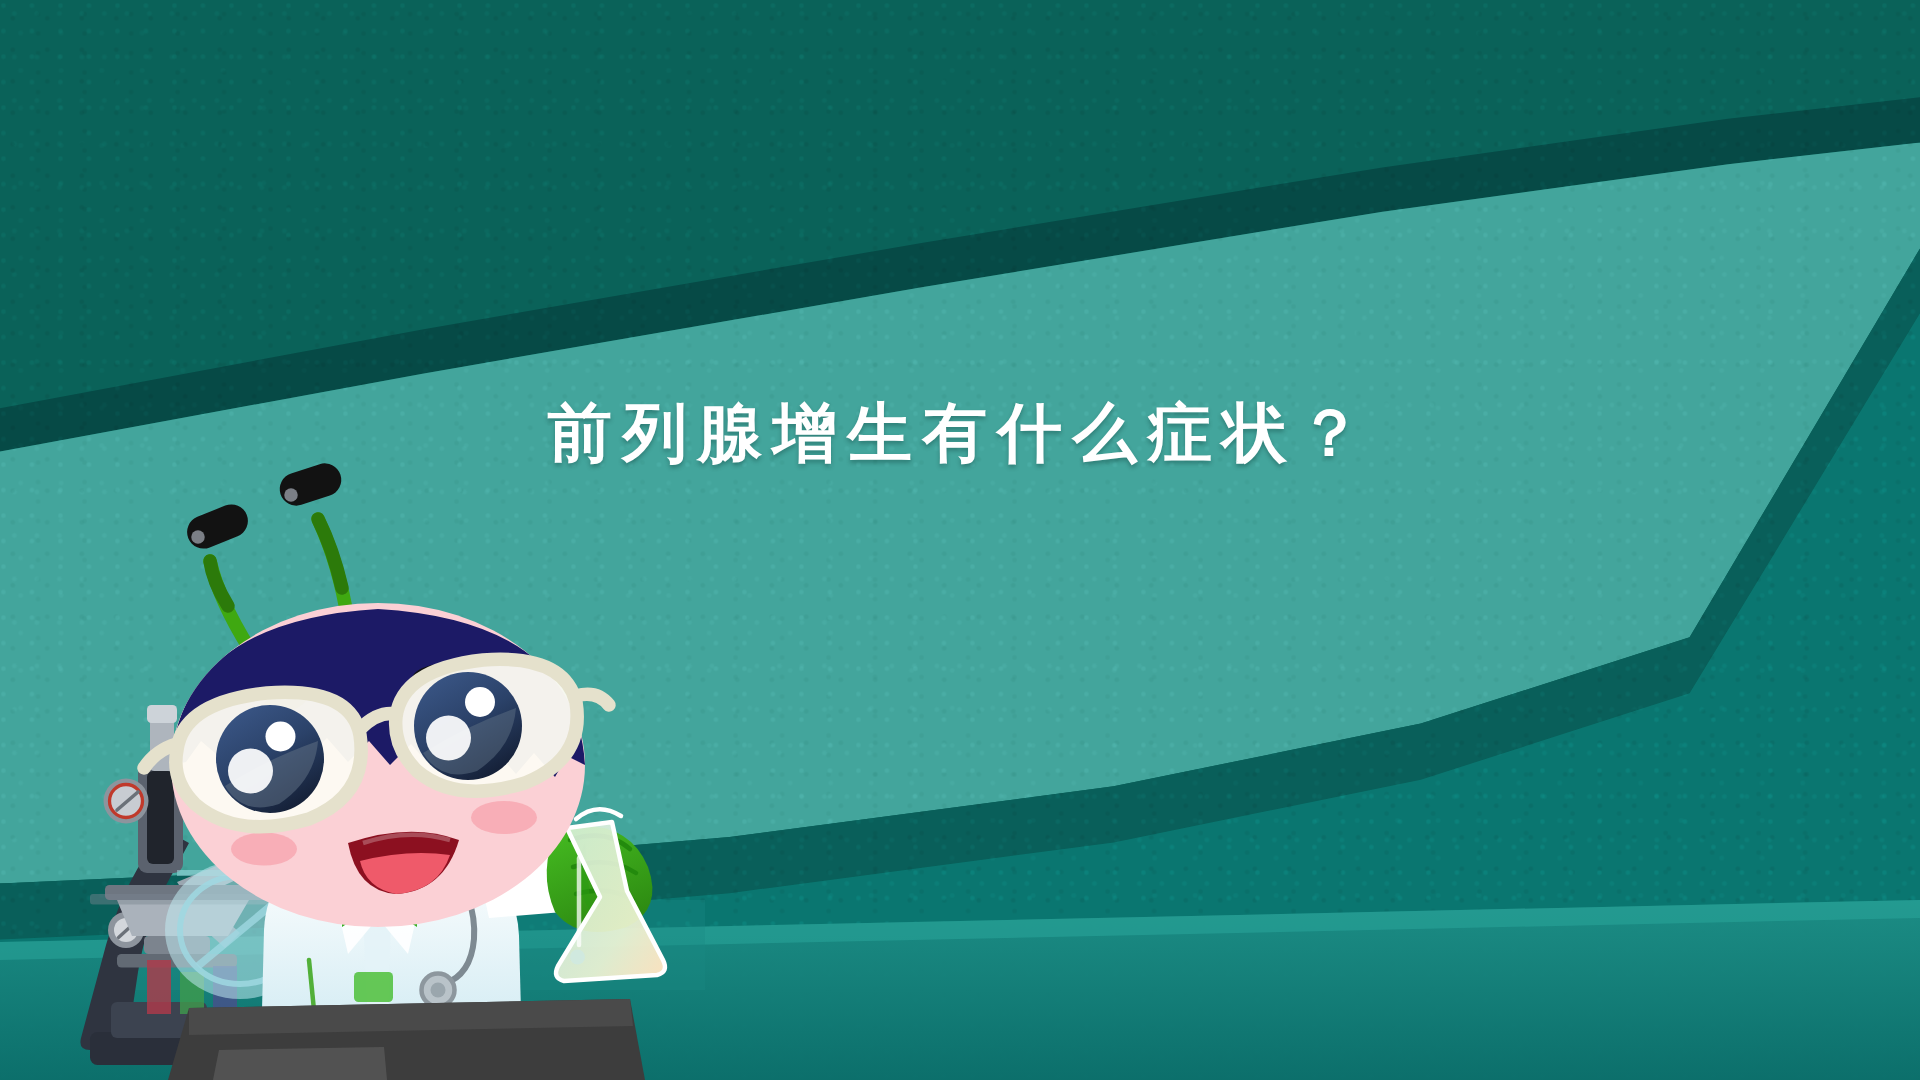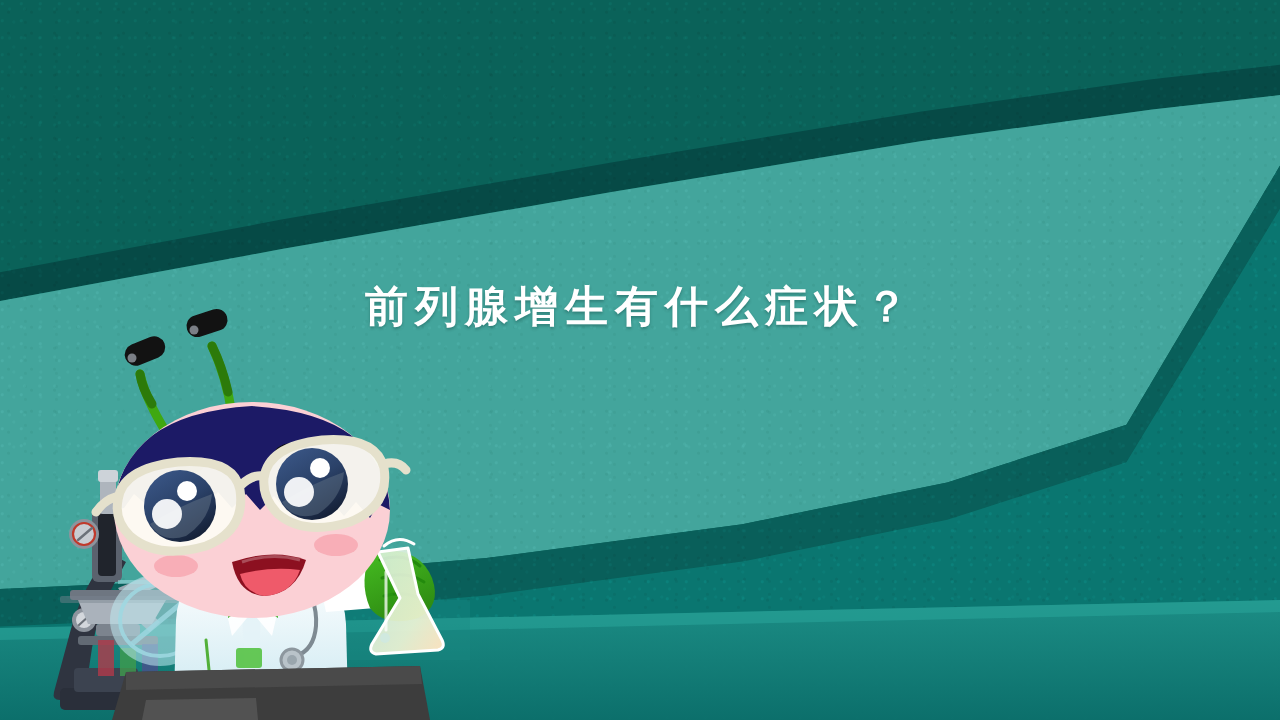--- a/index.html
+++ b/index.html
@@ -46,21 +46,21 @@
       radial-gradient(circle at 12% 22%, rgba(255,255,255,.30) 0 1px, transparent 2px),
       radial-gradient(circle at 37% 58%, rgba(0,0,0,.22) 0 1px, transparent 2px),
       radial-gradient(circle at 64% 31%, rgba(255,255,255,.22) 0 1px, transparent 2px),
       radial-gradient(circle at 82% 72%, rgba(0,0,0,.18) 0 1px, transparent 2px),
       radial-gradient(circle at 51% 88%, rgba(255,255,255,.18) 0 1px, transparent 2px);
     background-size:19px 17px, 23px 21px, 15px 29px, 31px 13px, 27px 25px;
   }
 
   
   .title{
-    position:absolute;left:0;top:278px;width:1280px;text-align:center;
+    position:absolute;left:0;top:260px;width:1280px;text-align:center;
     color:#ffffff;font-size:43px;letter-spacing:7px;font-weight:700;
     font-family:"DejaVu Serif","Liberation Serif",serif;
     text-shadow:0 2px 3px rgba(0,40,38,.30);
     white-space:nowrap;
   }
 
   
   #scene{position:absolute;left:0;top:0;width:1280px;height:720px;}
 </style>
 </head>

